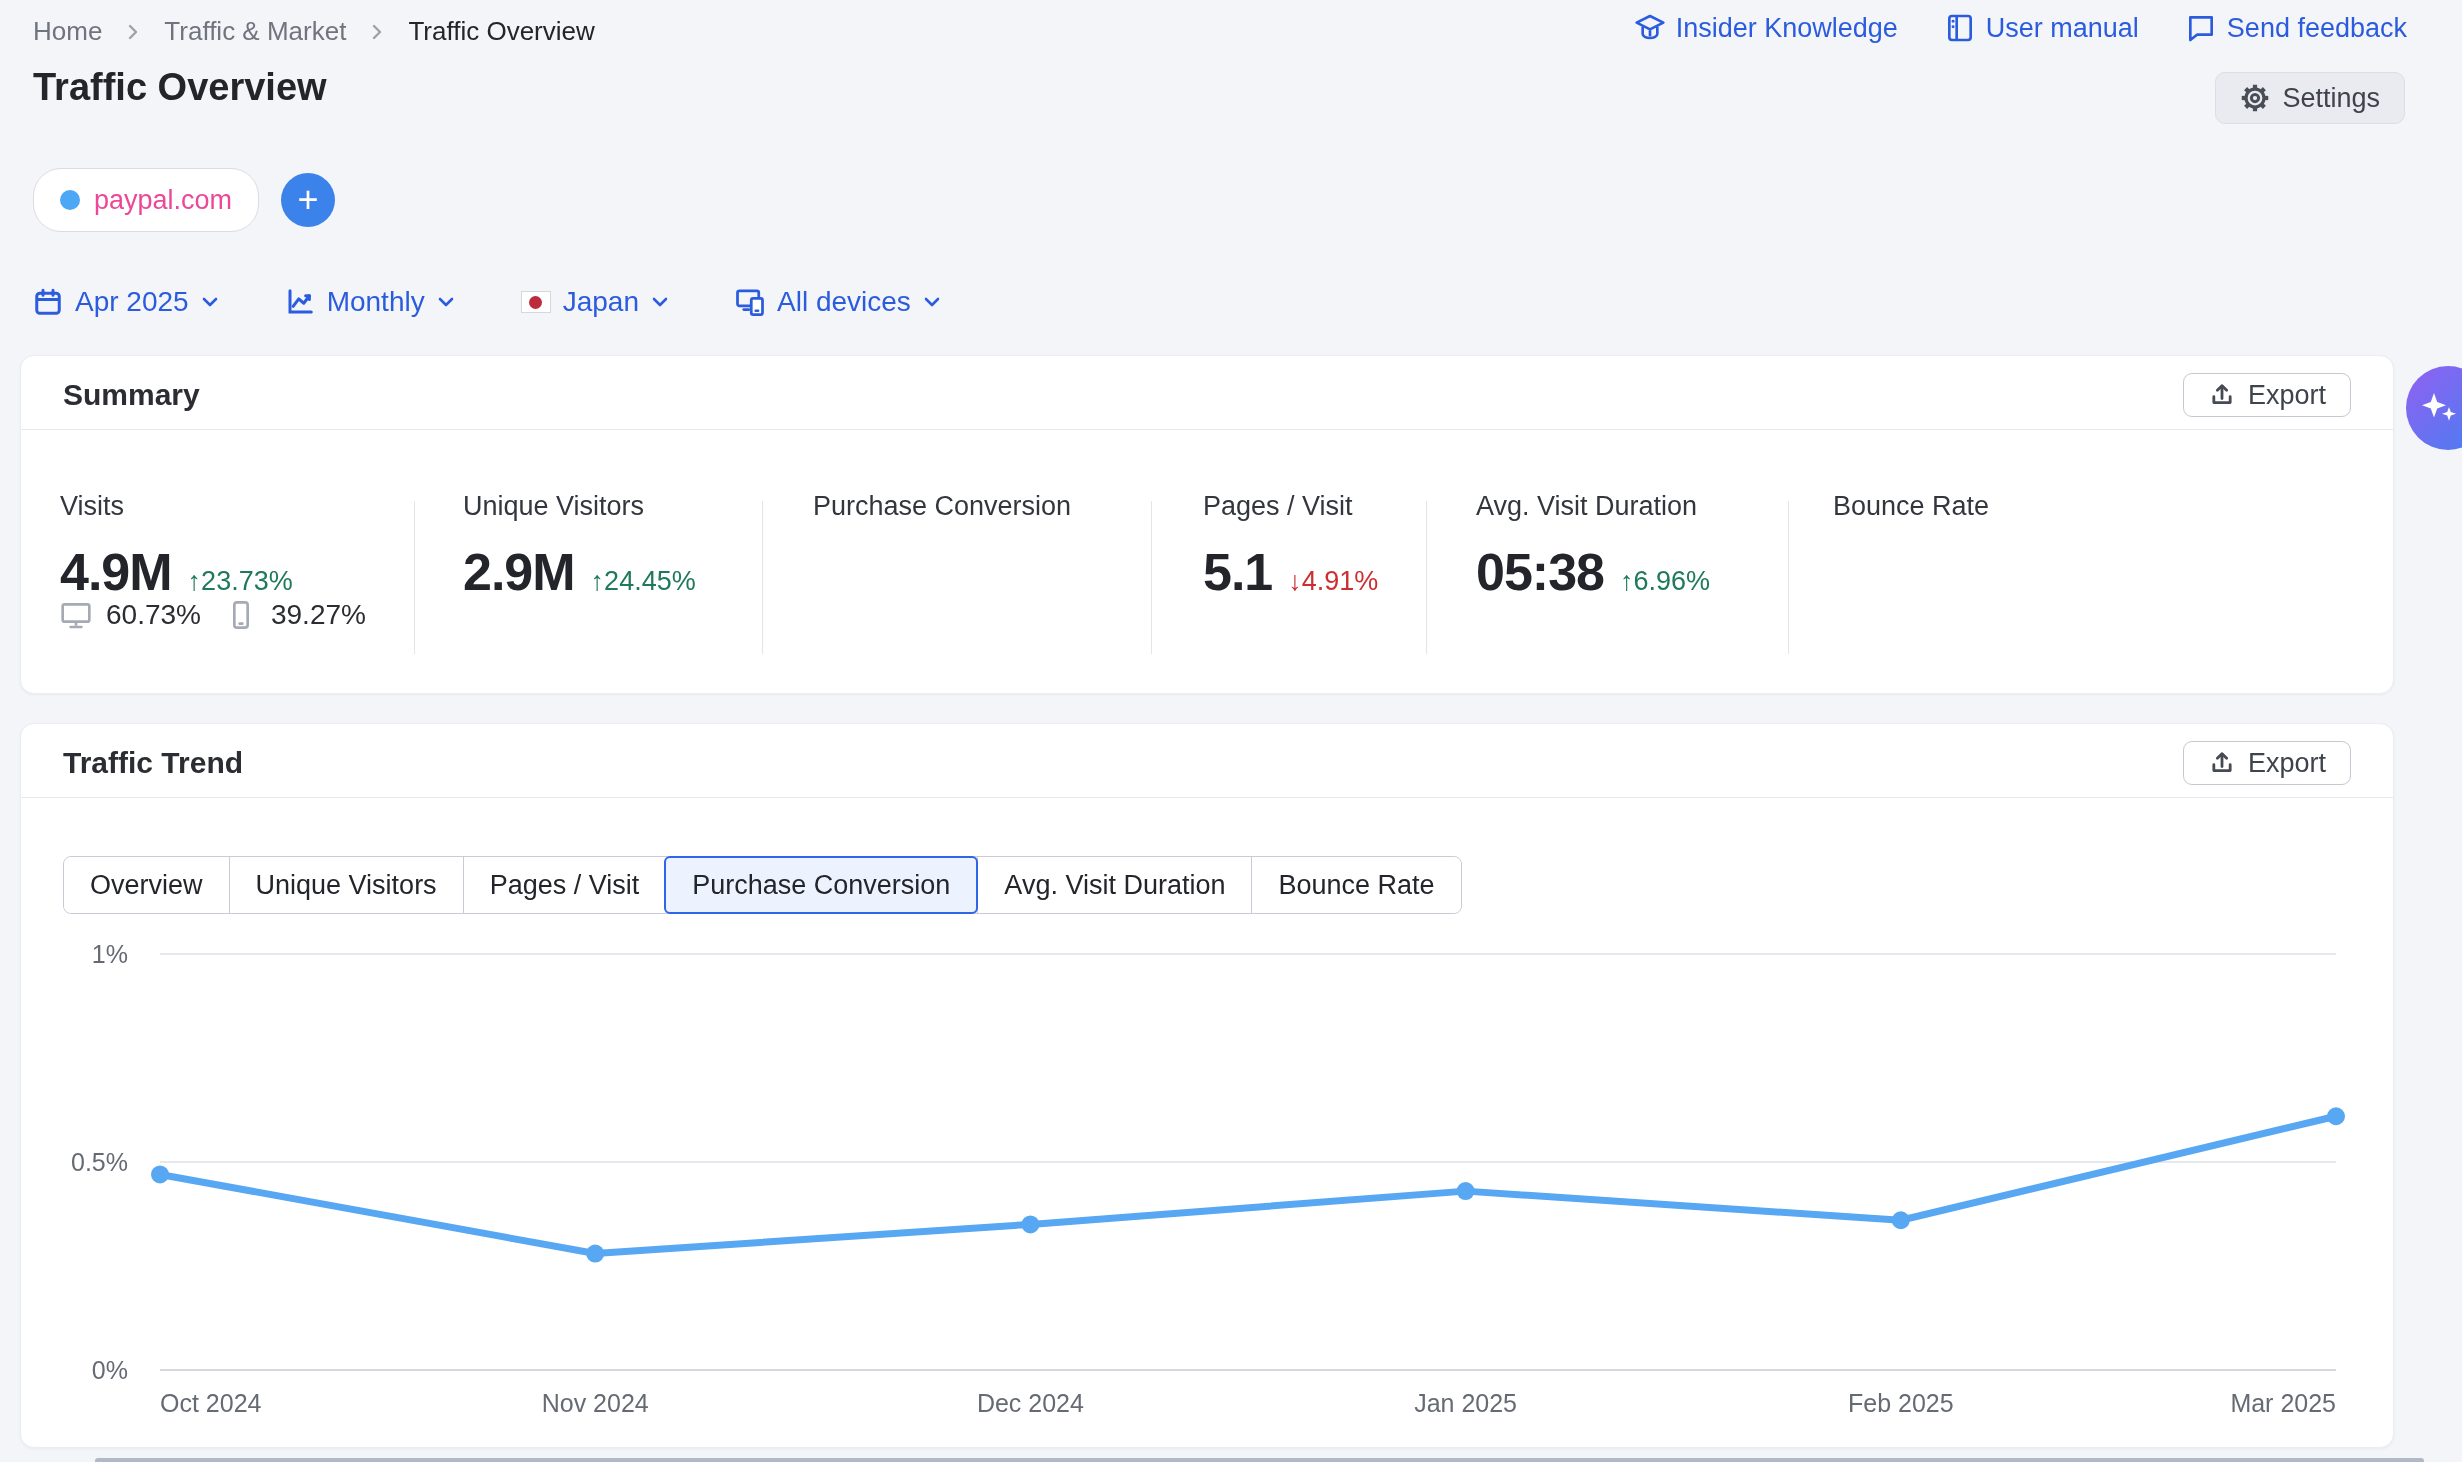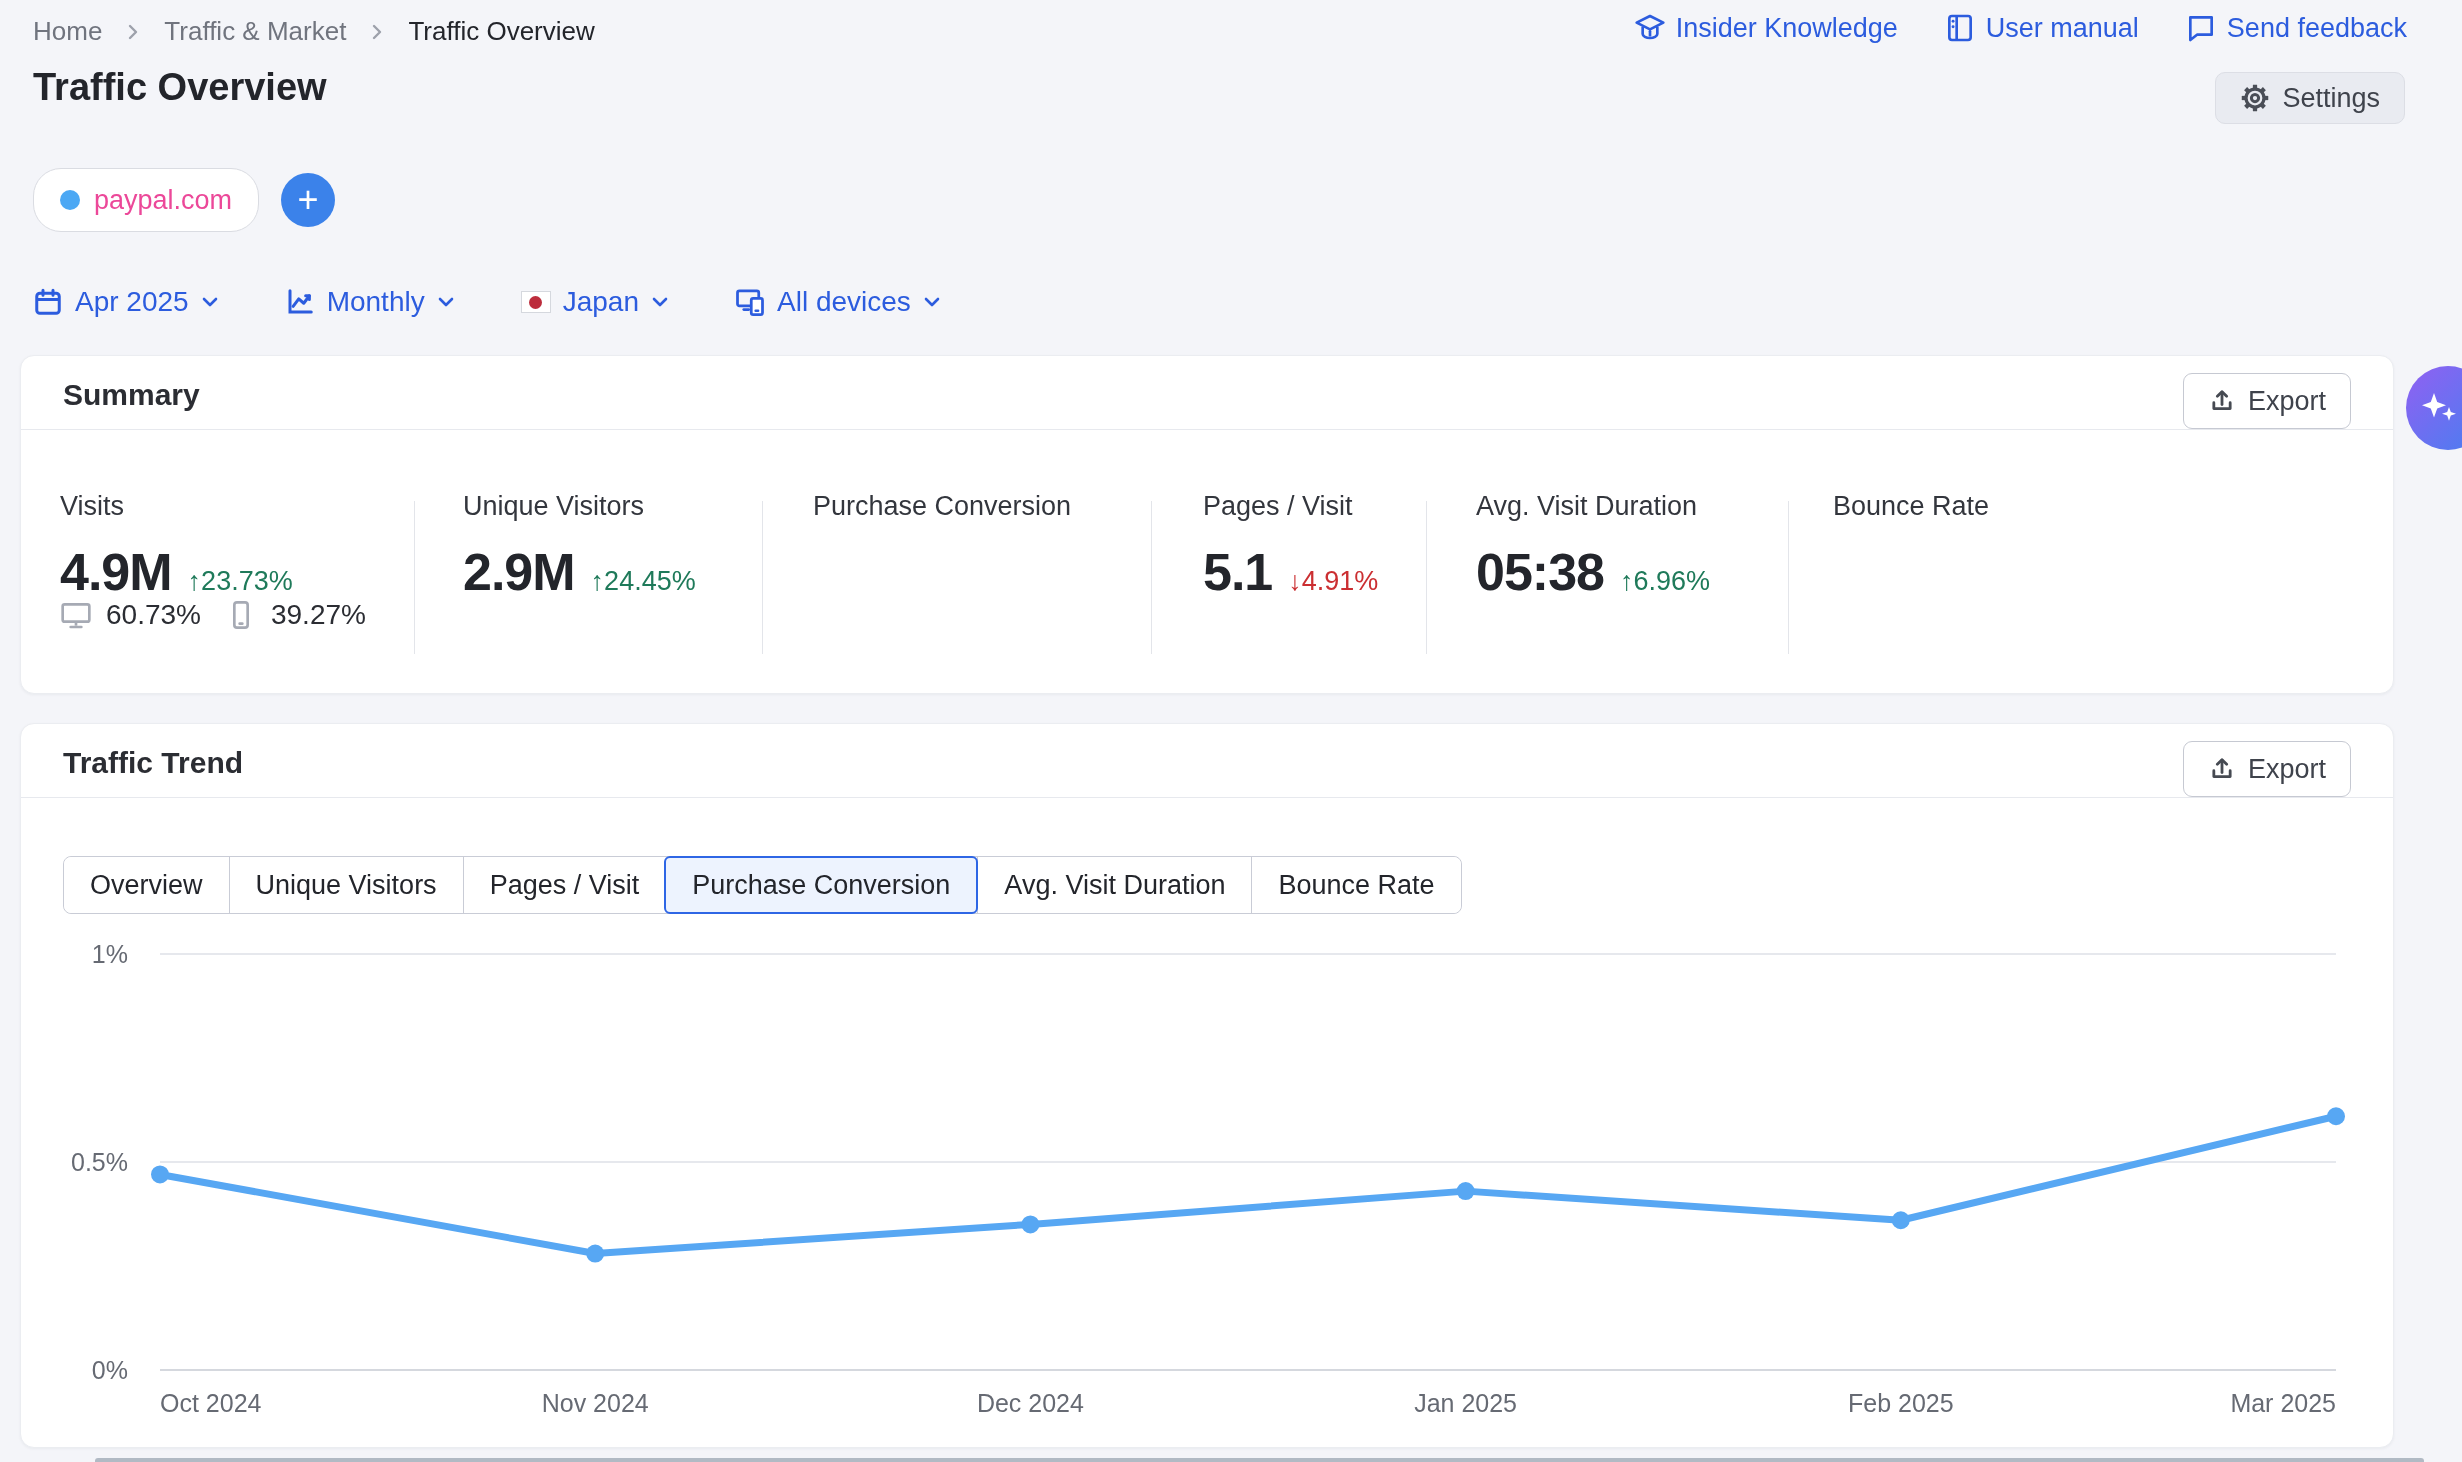--- a/index.html
+++ b/index.html
@@ -52,21 +52,21 @@
     position:absolute; left:20px; width:2374px; background:#fff;
     border:1px solid #EBEDF1; border-radius:14px;
     box-shadow:0 1px 3px rgba(20,30,60,.05);
   }
   #summary-card { top:355px; height:339px; }
   #trend-card   { top:723px; height:725px; }
   .card-header { position:absolute; left:0; top:0; width:100%; height:73px; }
   .card-title { position:absolute; left:42px; top:22px; font-size:30px; font-weight:700; color:#2B2D33; }
   .card-divider { position:absolute; left:0; top:73px; width:100%; height:1px; background:#E7E9EE; }
   .export-btn {
-    position:absolute; right:42px; top:17px; height:56px; padding:0 24px;
+    position:absolute; right:42px; top:17px; height:44px; padding:0 24px;
     display:flex; align-items:center; gap:12px;
     background:#fff; border:1px solid #C6C9D2; border-radius:9px;
     font-size:27px; color:#3F434C; cursor:pointer;
   }
 
   
   .metric { position:absolute; top:135px; }
   .metric-label { font-size:27px; color:#33363D; }
   .metric-main { display:flex; align-items:baseline; gap:16px; margin-top:20px; }
   .metric-value { font-size:52px; font-weight:700; color:#23252B; letter-spacing:-1px; }

